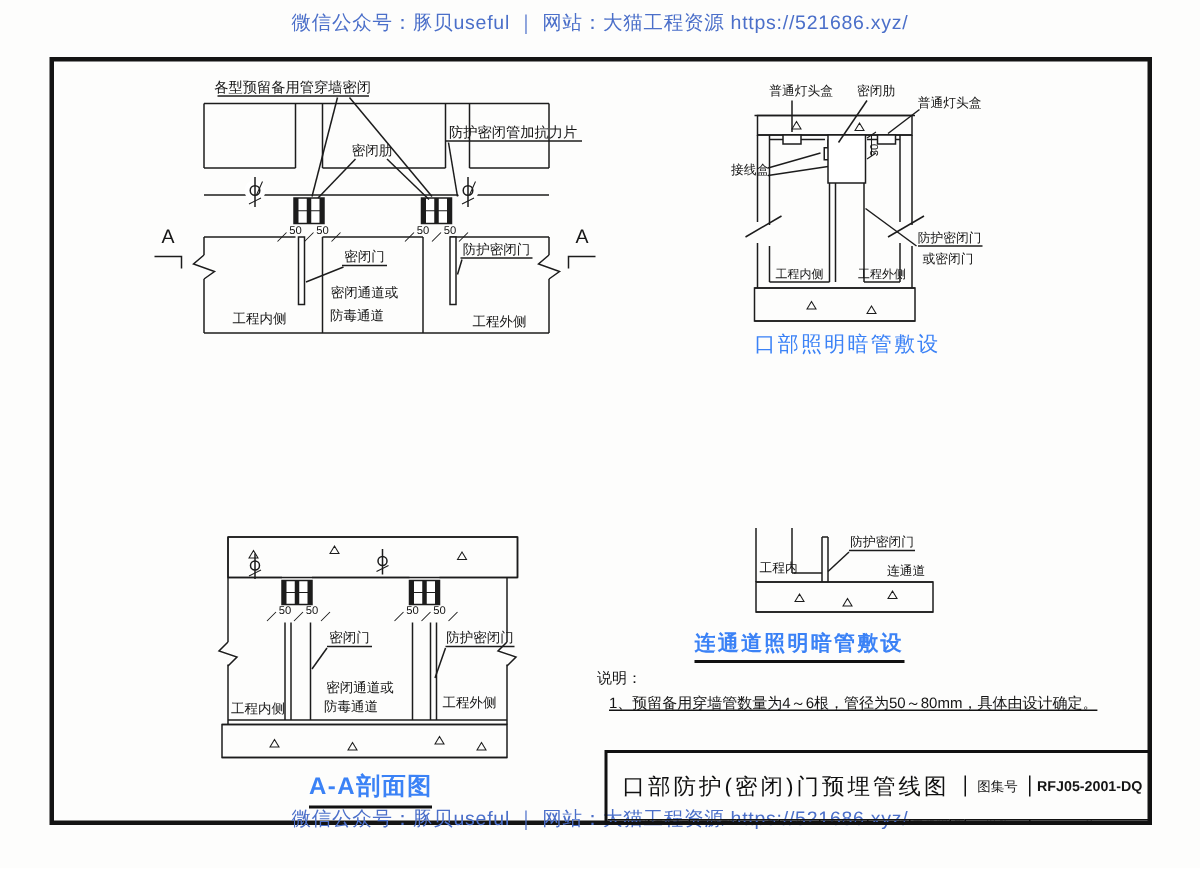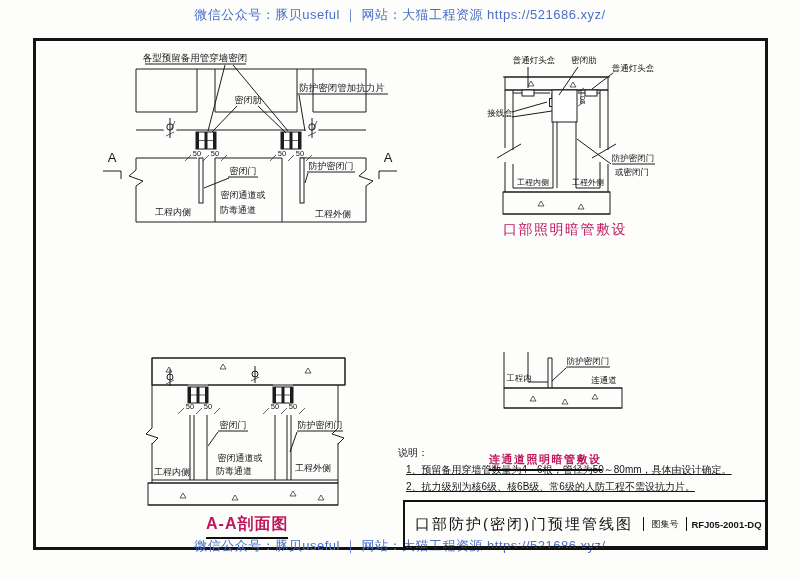--- a/index.html
+++ b/index.html
@@ -7,21 +7,21 @@
          font-family:"Liberation Sans","DejaVu Sans",sans-serif;color:#151515;}
   .wm{position:absolute;left:0;right:0;text-align:center;font-size:13px;letter-spacing:.5px;z-index:2;}
   .frame{position:absolute;left:33px;top:38px;width:735px;height:512px;border:3px solid #141414;
          box-sizing:border-box;z-index:1;background:transparent;}
   .dw{position:absolute;z-index:3;}
   .dw line,.dw path,.dw rect,.dw circle,.dw polyline{stroke:#1c1c1c;fill:none;stroke-width:1;}
   .dw .thin{stroke-width:.7;}
   .dw .solid{fill:#1c1c1c;stroke:none;}
   .dw .wfill{fill:#ffffff;}
   .dw text{fill:#151515;stroke:none;font-family:"Liberation Sans","DejaVu Sans",sans-serif;}
-  .cap{position:absolute;z-index:4;font-weight:600;color:#be185d;white-space:nowrap;}
+  .cap{position:absolute;z-index:4;font-weight:600;color:#3b82f6;white-space:nowrap;}
   .underlined{border-bottom:2px solid #111;padding-bottom:2px;}
   .notes{position:absolute;left:398px;top:444px;width:356px;z-index:4;font-size:10px;line-height:17px;color:#141414;}
   .notes .itm{white-space:nowrap;padding-left:8px;text-decoration:underline;}
   .tblock{position:absolute;left:403px;top:500px;width:365px;height:50px;border:2px solid #111;
           box-sizing:border-box;display:flex;flex-direction:column;z-index:5;background:transparent;}
   .trow{display:flex;flex:1;min-height:0;}
   .trow1{flex:0 0 29px;}
   .tcell{border-left:1px solid #111;display:flex;align-items:center;justify-content:center;
          box-sizing:border-box;overflow:hidden;white-space:nowrap;margin-top:15px;}
   .tcell:first-child{border-left:none;}
@@ -324,26 +324,25 @@
       <line x1="504" y1="388" x2="622" y2="388"></line>
         <line x1="504" y1="408" x2="622" y2="408"></line>
       <path d="M530,401 l3,-5 l3,5 z M562,404 l3,-5 l3,5 z M592,399 l3,-5 l3,5 z" class="thin"></path>
     </g>
     <line x1="566" y1="368" x2="552" y2="381"></line>
     <text x="588" y="364" text-anchor="middle" font-size="8.5">防护密闭门</text>
     <line x1="566" y1="367" x2="610" y2="367"></line>
     <text x="519" y="381" text-anchor="middle" font-size="8.5">工程内</text>
     <text x="604" y="383" text-anchor="middle" font-size="8.5">连通道</text>
   </svg>
-  <div class="cap underlined" style="left:489px;top:420px;font-size:11px;letter-spacing:1.5px;margin-top:32px;">连通道照明暗管敷设</div>
+  <div class="cap underlined" style="left:463px;top:420px;font-size:14px;letter-spacing:1.5px;">连通道照明暗管敷设</div>
 
   <div class="notes">
     <div>说明：</div>
     <div class="itm">1、预留备用穿墙管数量为4～6根，管径为50～80mm，具体由设计确定。</div>
-    <div class="itm">2、抗力级别为核6级、核6B级、常6级的人防工程不需设抗力片。</div>
   </div>
 
   <div class="tblock">
     <div class="trow trow1">
       <div class="tcell btitle">口部防护(密闭)门预埋管线图</div>
       <div class="tcell atlas-l">图集号</div>
       <div class="tcell atlas-v">RFJ05-2001-DQ</div>
     </div>
     <div class="trow trow2">
       <div class="tcell lab">审校</div>

